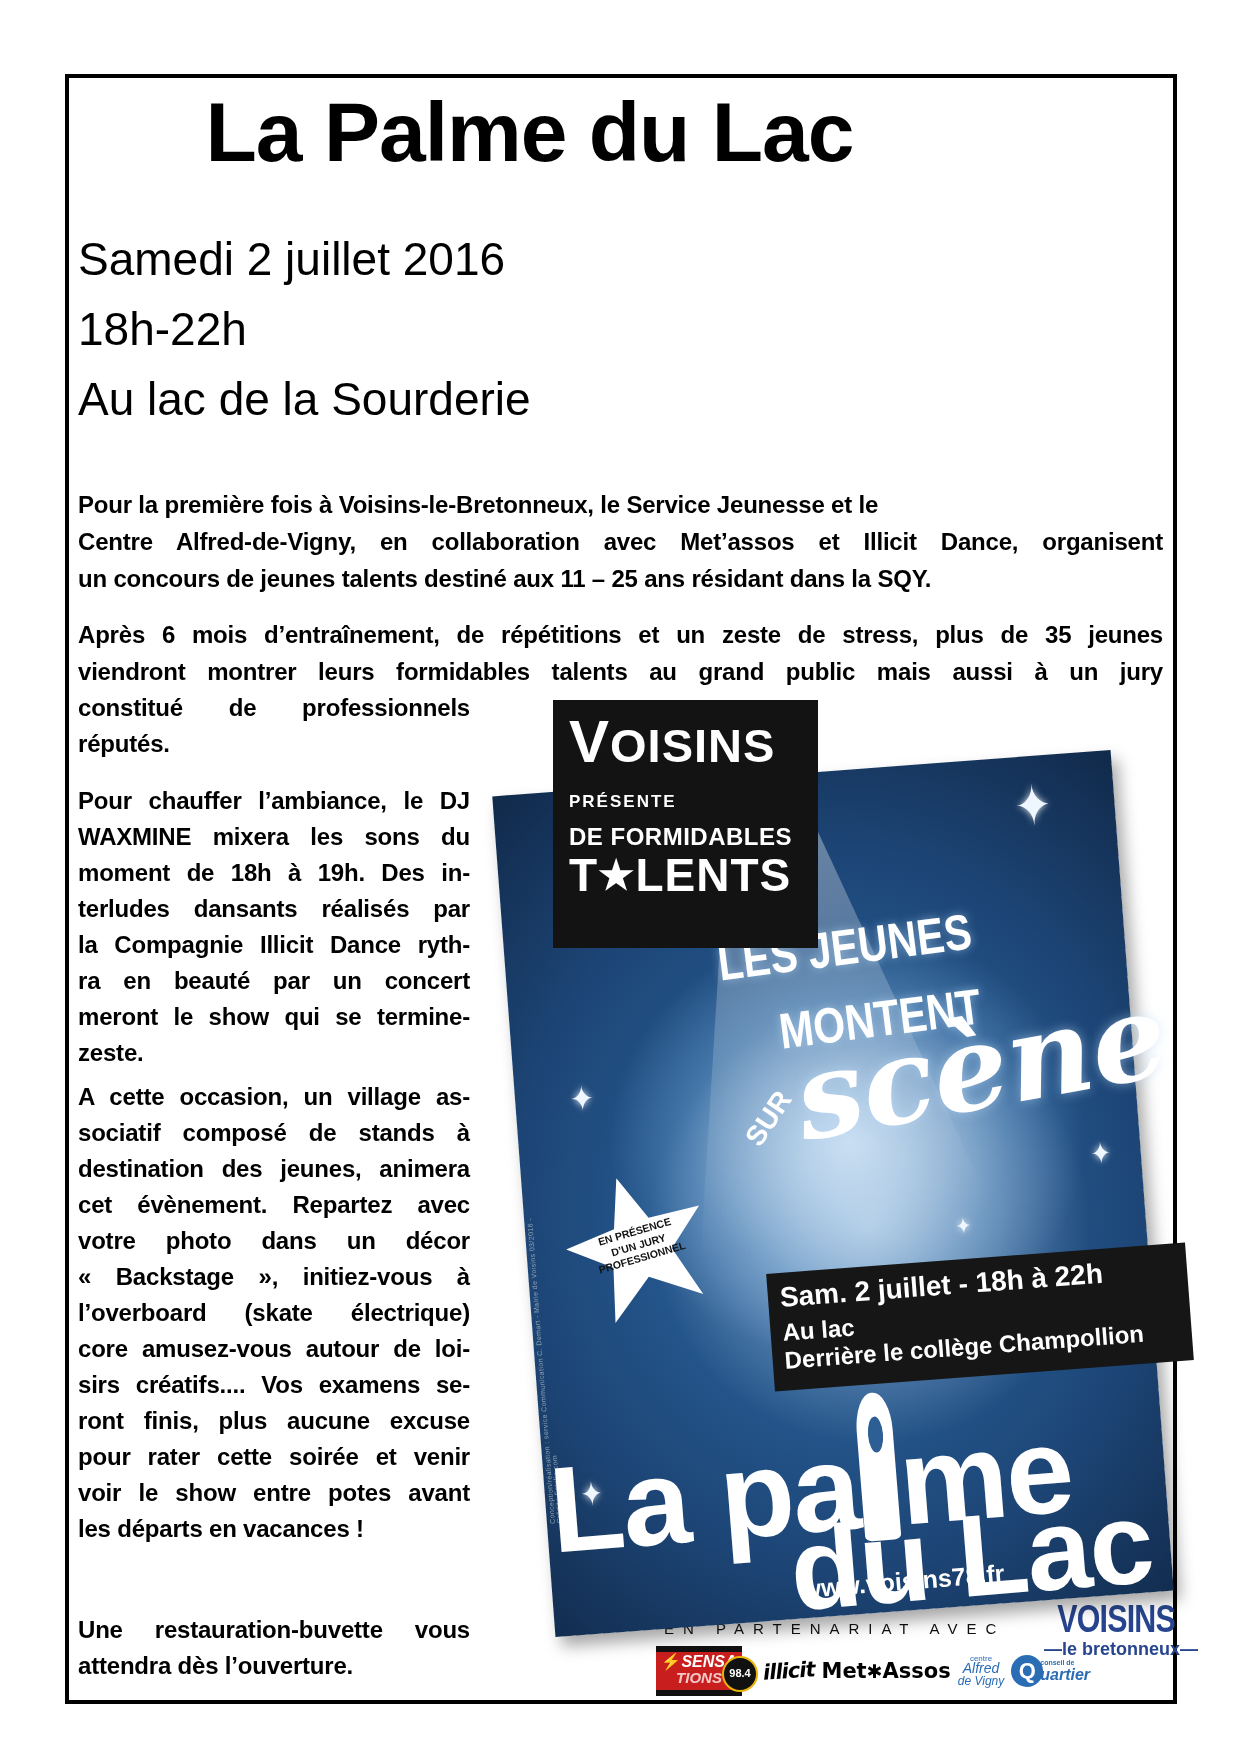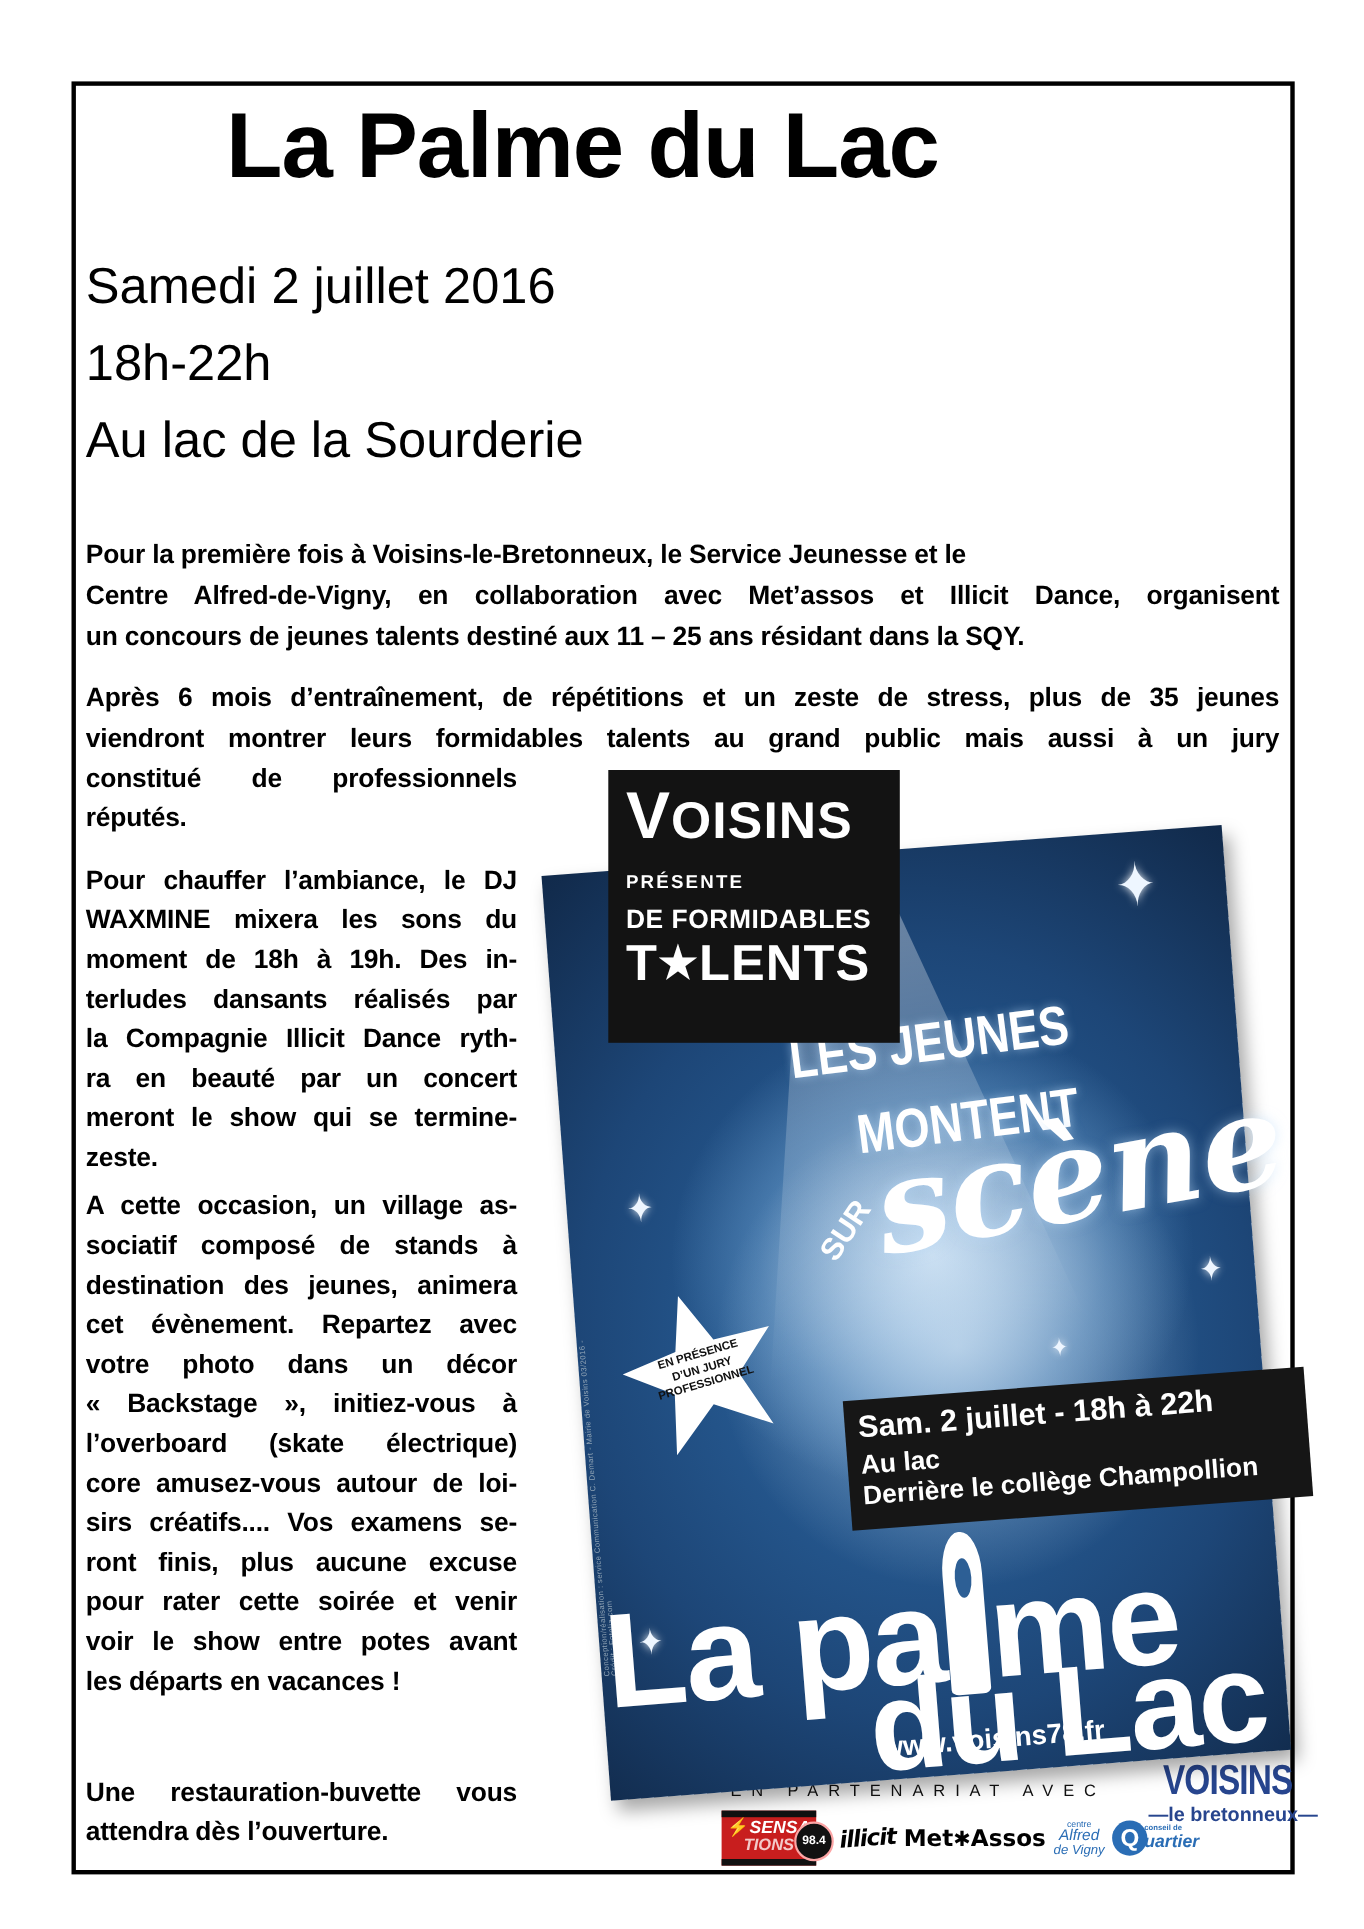--- a/index.html
+++ b/index.html
@@ -91,21 +91,21 @@
   
   .partner-heading {position:absolute; left:664px; top:1620px; font-size:15px; color:#111;
                     letter-spacing:9px; white-space:nowrap;text-align:right;}
   .logo-row {position:absolute; left:656px; top:1646px; display:flex; align-items:center; gap:7px;}
   .logo-sensa {position:relative; width:86px; height:50px; background:#c81e1e;
                border-top:6px solid #111; border-bottom:6px solid #111; box-sizing:border-box;
                color:#fff; font-weight:bold; font-style:italic; text-align:center; line-height:1;}
   .sensa-top {font-size:16px; padding-top:2px;} .sensa-bot {font-size:15px; color:#f3c9c9;}
   .sensa-bolt {color:#ffd21e; font-style:normal;}
   .sensa-circle {position:absolute; right:-16px; top:4px; width:32px; height:32px; background:#111;
-                 border:2px solid #fca5a5; border-radius:50%; color:#fff; font-size:11px;
+                 border:2px solid #eab308; border-radius:50%; color:#fff; font-size:11px;
                  font-style:normal; line-height:30px; text-align:center;}
   .logo-illicit {font-family:"DejaVu Sans",sans-serif; font-size:21px; font-weight:bold;
                  font-style:italic; letter-spacing:-1px; transform:rotate(-4deg); margin-left:14px;}
   .logo-met {font-family:"DejaVu Sans",sans-serif; font-size:21px; font-weight:bold; white-space:nowrap;}
   .met-splat {font-size:19px;}
   .logo-alfred {color:#2a6db5; text-align:center; line-height:.95; font-style:italic; font-weight:normal;}
   .alfred-s {font-size:8px; display:block; font-style:normal;}
   .alfred-m {font-size:14px; display:block;} .alfred-b {font-size:12px; display:block;}
   .logo-quartier {display:flex; align-items:center; color:#2a6db5; font-weight:bold;}
   .q-circle {width:32px; height:32px; border-radius:50%; background:#2a6db5; color:#fff;

